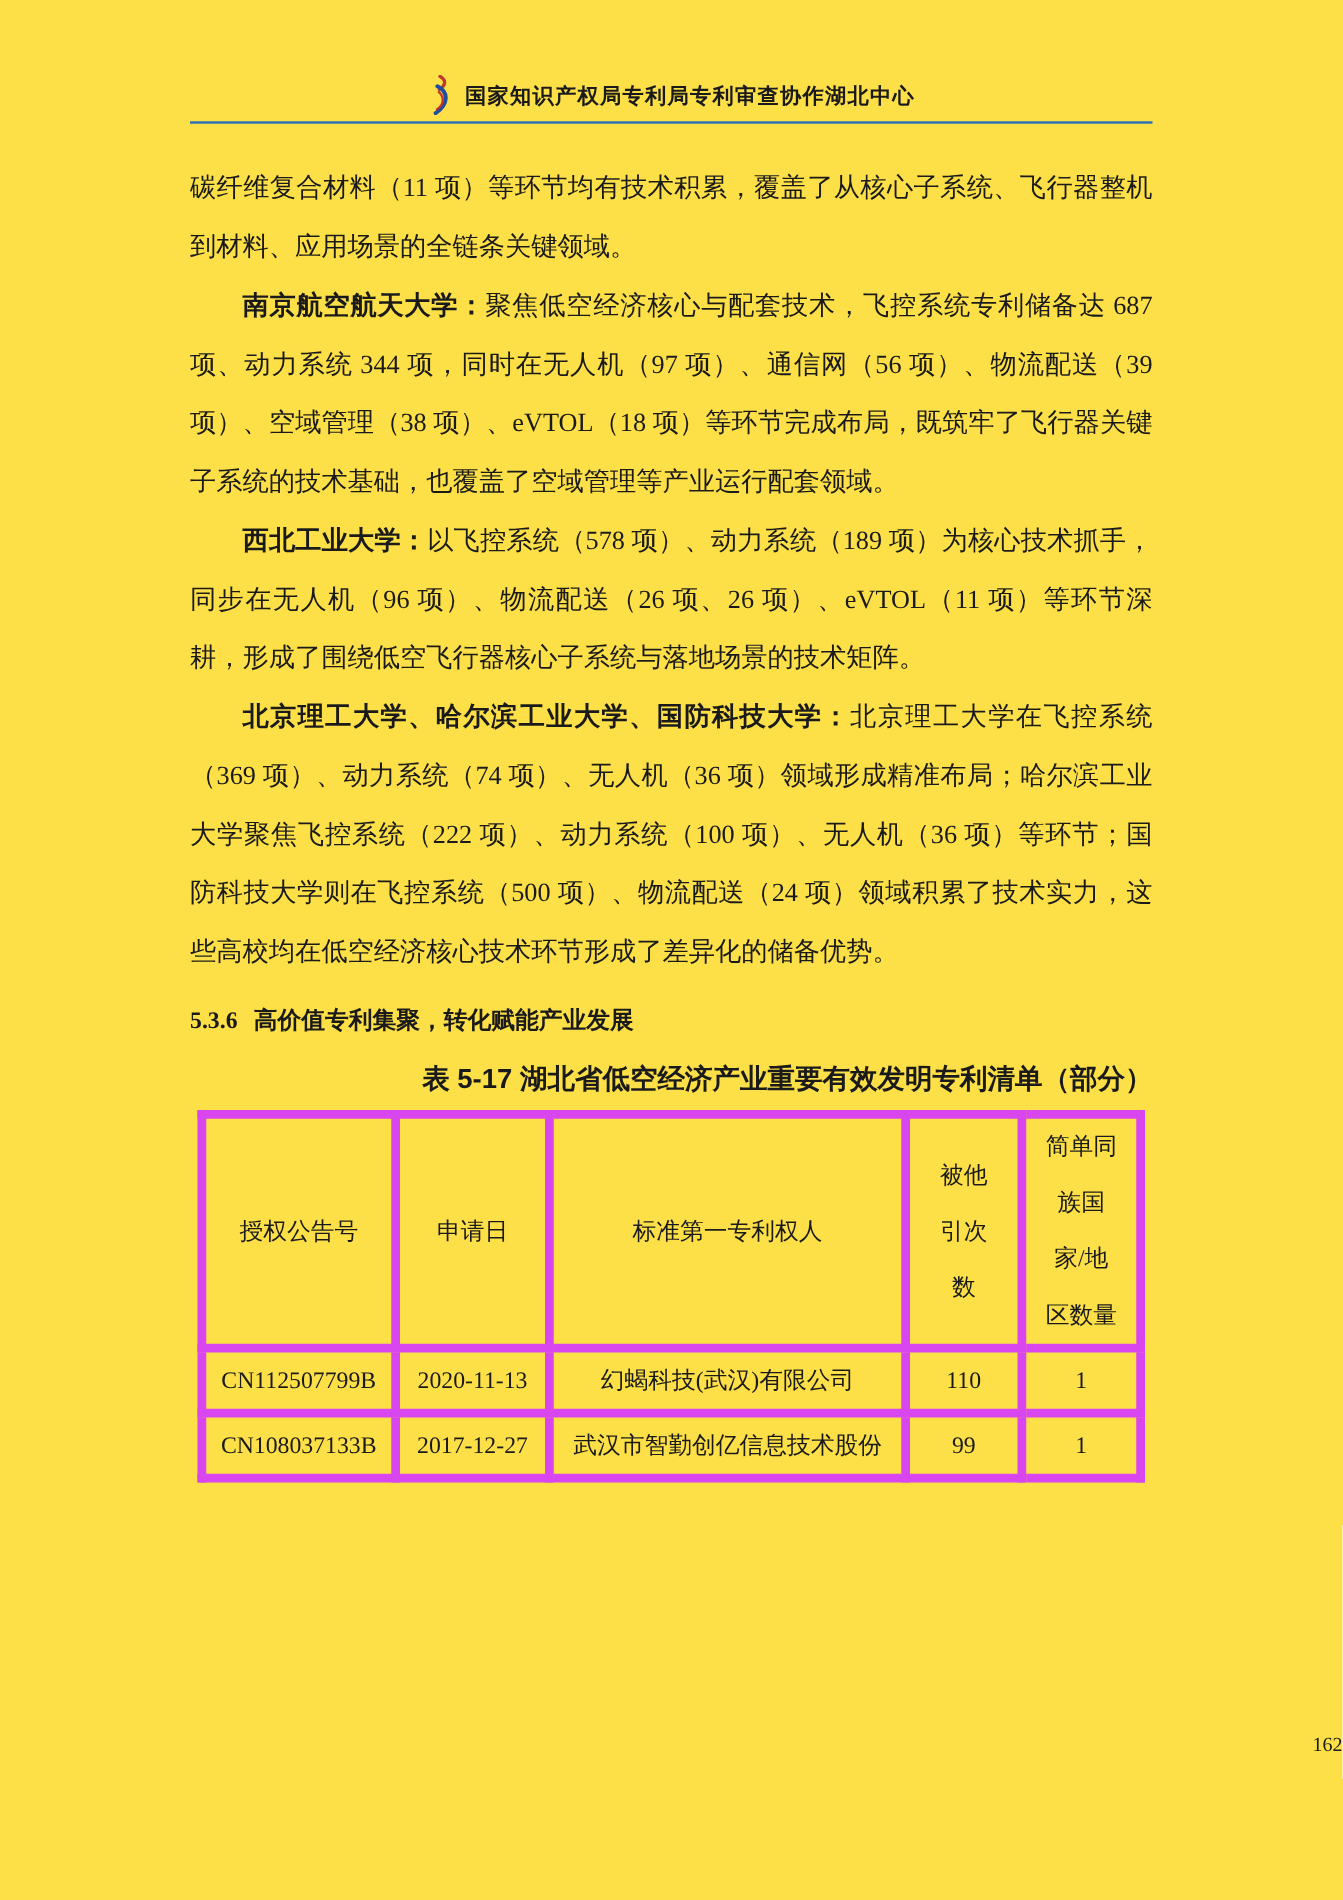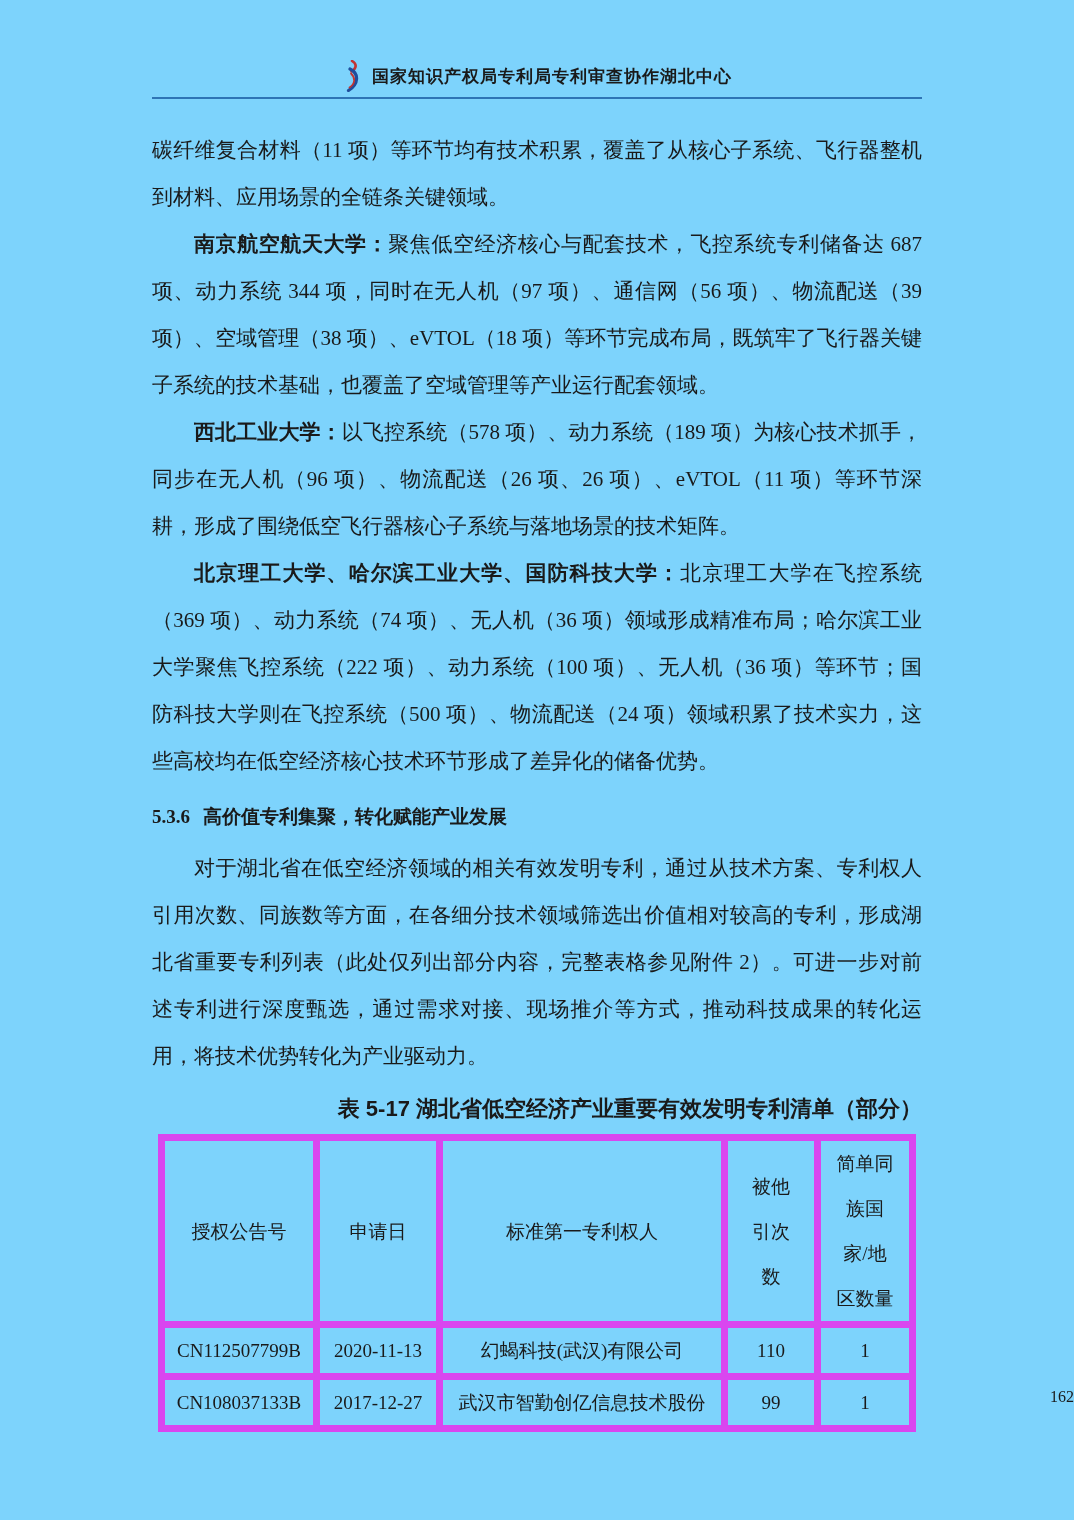--- a/index.html
+++ b/index.html
@@ -4,21 +4,21 @@
 <style>
   html, body {
     margin: 0;
     padding: 0;
     background: #ffffff;
   }
   .page {
     position: relative;
     width: 1074px;
     height: 1520px;
-    background: #7dd3fc;
+    background: #fde047;
     overflow: hidden;
     font-family: "Liberation Serif", "DejaVu Serif", serif;
     color: #1a1a1a;
   }
   
   .page-header {
     width: 770px;
     margin: 0 auto;
     padding-top: 60px;
     padding-bottom: 5px;
@@ -140,23 +140,20 @@
         <p class="para"><span>碳纤维复合材料（11 项）等环节均有技术积累，覆盖了从核心子系统、飞行器整机到材料、应用场景的全链条关键领域。</span></p>
         <p class="para indent"><span class="seg-bold">南京航空航天大学：</span><span>聚焦低空经济核心与配套技术，飞控系统专利储备达 687 项、动力系统 344 项，同时在无人机（97 项）、通信网（56 项）、物流配送（39 项）、空域管理（38 项）、eVTOL（18 项）等环节完成布局，既筑牢了飞行器关键子系统的技术基础，也覆盖了空域管理等产业运行配套领域。</span></p>
         <p class="para indent"><span class="seg-bold">西北工业大学：</span><span>以飞控系统（578 项）、动力系统（189 项）为核心技术抓手，同步在无人机（96 项）、物流配送（26 项、26 项）、eVTOL（11 项）等环节深耕，形成了围绕低空飞行器核心子系统与落地场景的技术矩阵。</span></p>
         <p class="para indent"><span class="seg-bold">北京理工大学、哈尔滨工业大学、国防科技大学：</span><span>北京理工大学在飞控系统（369 项）、动力系统（74 项）、无人机（36 项）领域形成精准布局；哈尔滨工业大学聚焦飞控系统（222 项）、动力系统（100 项）、无人机（36 项）等环节；国防科技大学则在飞控系统（500 项）、物流配送（24 项）领域积累了技术实力，这些高校均在低空经济核心技术环节形成了差异化的储备优势。</span></p>
       </div>
 
     <h2 class="section-heading">
       <span class="heading-number">5.3.6</span><span class="heading-text">高价值专利集聚，转化赋能产业发展</span>
     </h2>
 
-    <div id="paras-bottom">
-        <p class="para indent"><span>对于湖北省在低空经济领域的相关有效发明专利，通过从技术方案、专利权人引用次数、同族数等方面，在各细分技术领域筛选出价值相对较高的专利，形成湖北省重要专利列表（此处仅列出部分内容，完整表格参见附件 2）。可进一步对前述专利进行深度甄选，通过需求对接、现场推介等方式，推动科技成果的转化运用，将技术优势转化为产业驱动力。</span></p>
-      </div>
 
     <div class="table-caption">表 5-17 湖北省低空经济产业重要有效发明专利清单（部分）</div>
 
     <table class="patent-table">
       <colgroup>
         <col class="c0">
           <col class="c1">
           <col class="c2">
           <col class="c3">
           <col class="c4">

